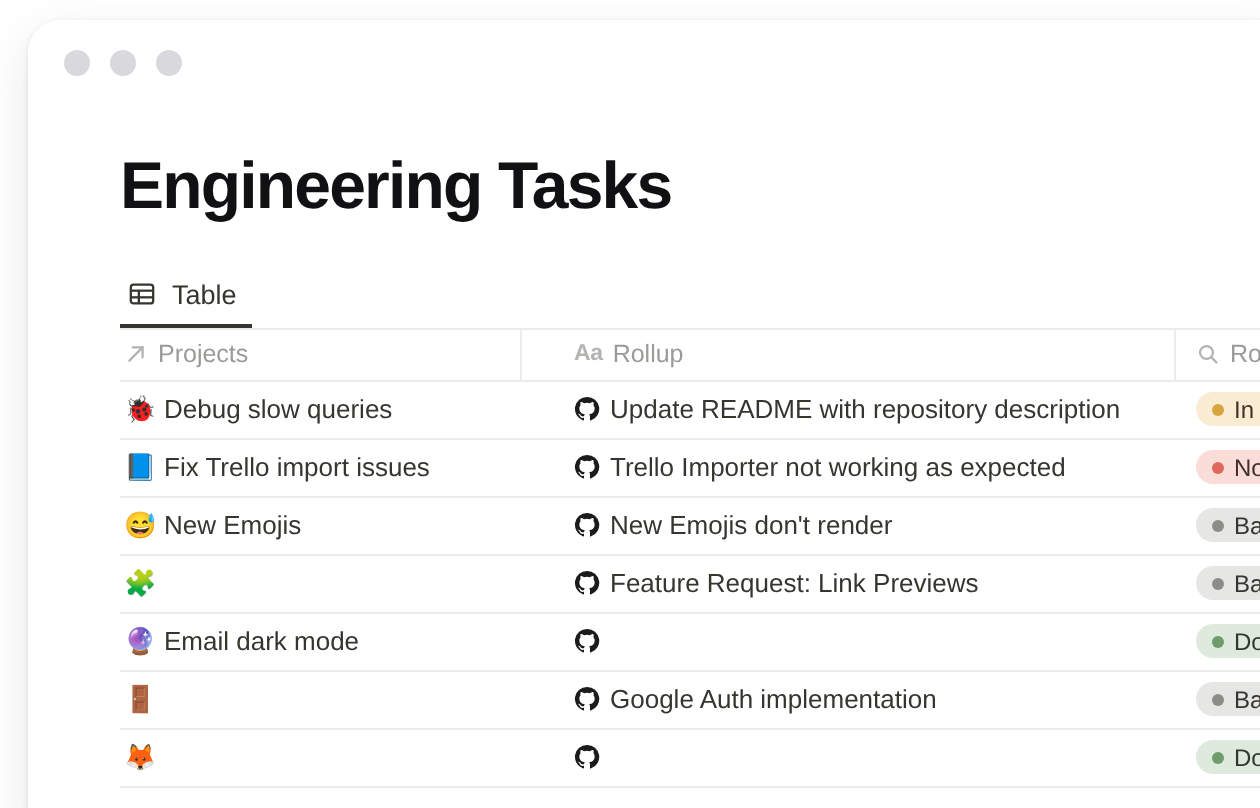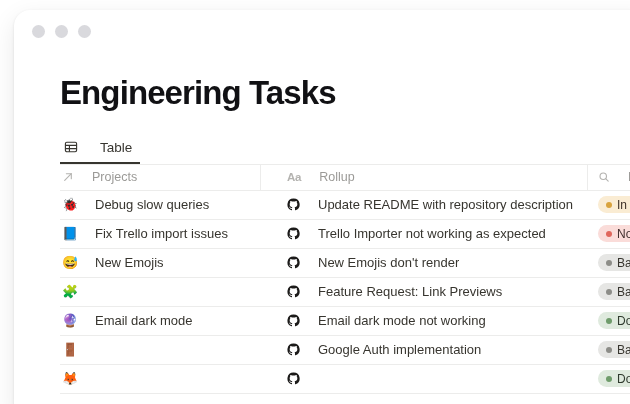--- a/index.html
+++ b/index.html
@@ -60,21 +60,21 @@
   
   .tabbar {
     margin-top: 26px;
     display: flex;
     align-items: flex-end;
     gap: 2px;
   }
   .tab {
     display: flex;
     align-items: center;
-    gap: 22px;
+    gap: 8px;
     padding: 2px 8px 7px 4px;
     font-size: 13.5px;
     color: #37352f;
     border-bottom: 2.5px solid transparent;
     cursor: pointer;
   }
   .tab.active { border-bottom-color: #37352f; }
   .tab svg { display: block; }
 
   
@@ -87,21 +87,21 @@
     display: flex;
     align-items: stretch;
     border-bottom: 1px solid #ececeb;
     height: 28px;
   }
   .head-row { height: 25px; }
 
   .cell {
     display: flex;
     align-items: center;
-    gap: 18px;
+    gap: 5px;
     padding: 0 8px 0 2px;
     overflow: hidden;
     white-space: nowrap;
   }
   .col-projects { width: 190px; flex: 0 0 190px; }
   .col-title    { width: 292px; flex: 0 0 292px; padding-left: 26px; border-left: 1px solid transparent; }
   .col-rollup   { flex: 1 1 auto; padding-left: 10px; border-left: 1px solid transparent; }
 
   .head-row .col-title,
   .head-row .col-rollup { border-left-color: #ececeb; }
@@ -302,21 +302,20 @@
             <div class="cell col-projects">
               <span class="emoji">🔮</span>
               <span class="link">Email dark mode</span>
             </div>
             <div class="cell col-title">
               <span class="gh-icon">
                 <svg width="13" height="13" viewBox="0 0 16 16" fill="#1c1b1a">
                   <path d="M8 .6a7.4 7.4 0 00-2.34 14.43c.37.07.5-.16.5-.36l-.01-1.26c-2.06.45-2.5-.99-2.5-.99-.33-.86-.82-1.09-.82-1.09-.67-.46.05-.45.05-.45.75.05 1.14.77 1.14.77.66 1.14 1.74.81 2.17.62.07-.48.26-.81.47-1-1.64-.19-3.37-.82-3.37-3.66 0-.81.29-1.47.76-1.99-.08-.19-.33-.94.07-1.96 0 0 .62-.2 2.03.76a7.05 7.05 0 013.7 0c1.41-.96 2.03-.76 2.03-.76.4 1.02.15 1.77.08 1.96.47.52.76 1.18.76 1.99 0 2.85-1.74 3.47-3.39 3.65.27.23.51.69.51 1.39l-.01 2.06c0 .2.13.44.5.36A7.4 7.4 0 008 .6z"></path>
                 </svg>
               </span>
-              <span class="link">Email dark mode not working</span>
             </div>
             <div class="cell col-rollup">
               <span class="pill" style="background:#dfeade;color:#2f3a2e">
                 <span class="pdot" style="background:#6f9c6b"></span>
                 <span>Done</span>
               </span>
             </div>
           </div>
           <div class="row">
             <div class="cell col-projects">

